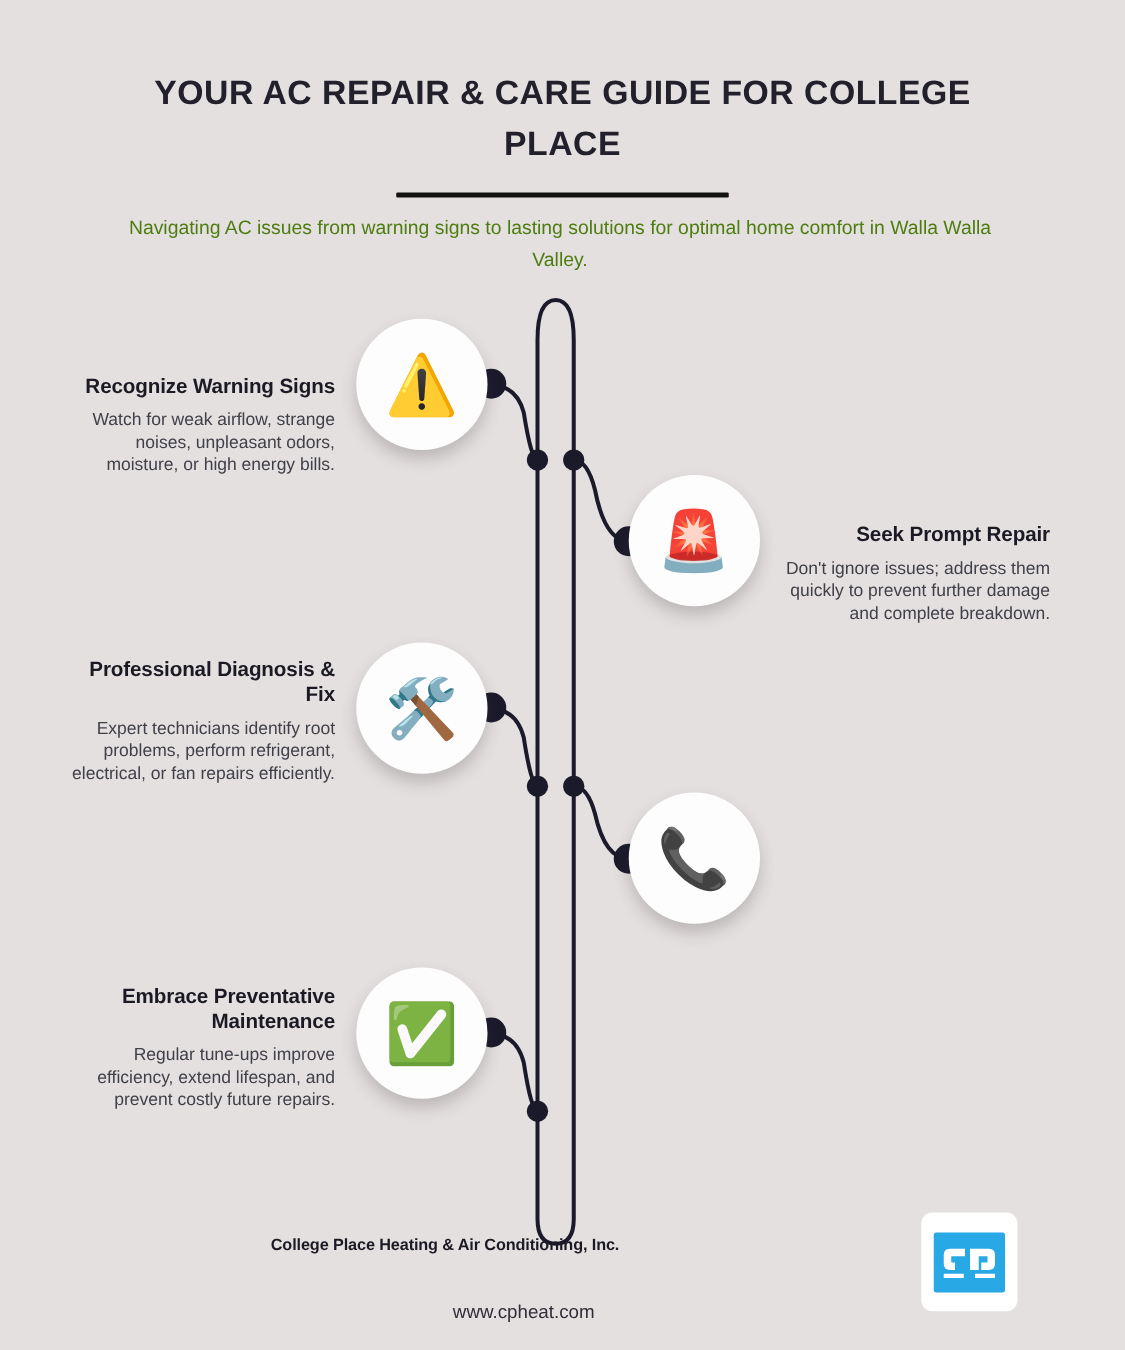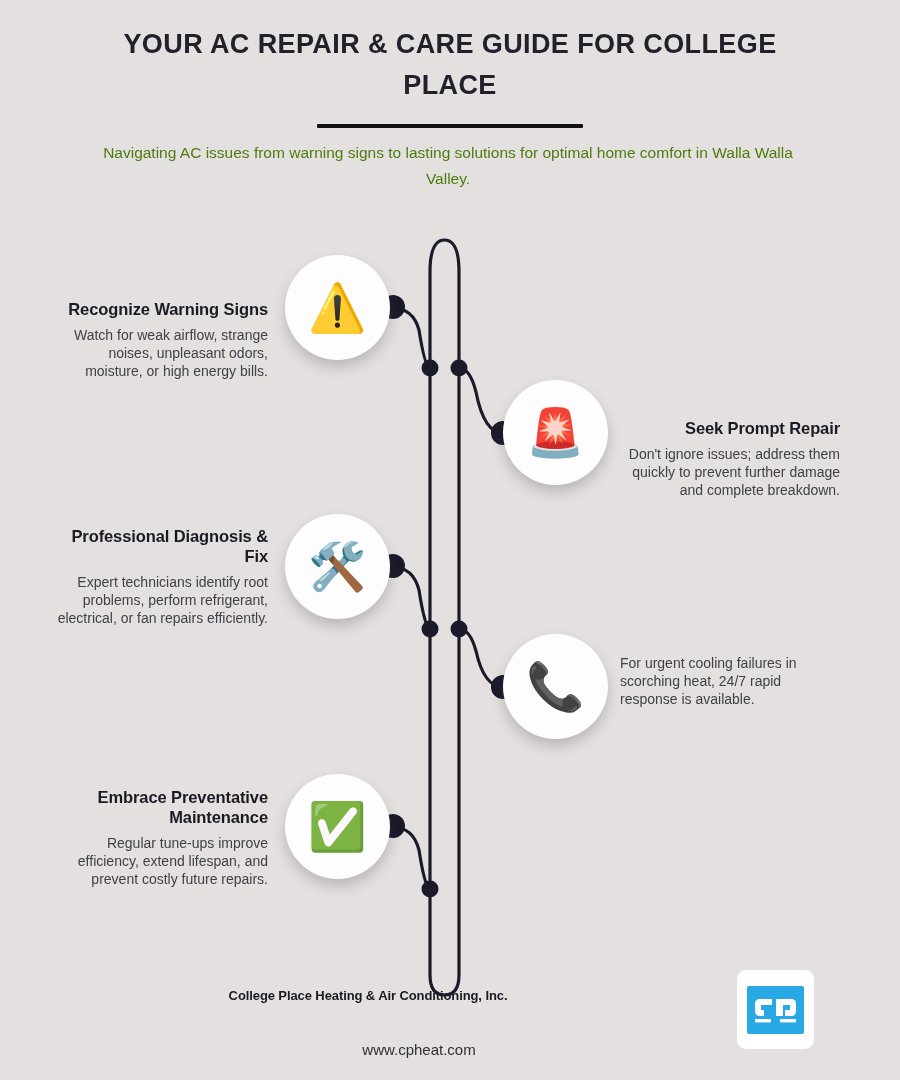--- a/index.html
+++ b/index.html
@@ -9,21 +9,21 @@
     font-family:"Liberation Sans", sans-serif;
     overflow:hidden;
   }
   #page { position:relative; width:900px; height:1080px; }
 
   
   #header { position:absolute; left:0; top:0; width:900px; }
   #title {
     text-align:center; font-size:27px; font-weight:bold;
     letter-spacing:0.4px; line-height:41px; color:#22212b;
-    padding:24px 95px 0 95px; text-transform:uppercase;
+    padding:54px 95px 0 95px; text-transform:uppercase;
   }
   #title-rule {
     width:266px; height:4px; background:#121212;
     margin:18px auto 0 auto; border-radius:1px;
   }
   #subtitle {
     text-align:center; font-size:15.5px; line-height:26px;
     color:#4d7c0f; padding:12px 104px 0 100px;
   }
 
@@ -48,21 +48,21 @@
   .txt h3 {
     font-size:16.5px; font-weight:bold; color:#1b1a24;
     line-height:20px; letter-spacing:-0.1px;
   }
   .txt p {
     margin-top:7px; font-size:14px; line-height:18px; color:#40404a;
   }
 
   
   #footer-company {
-    position:absolute; left:16px; top:988px; width:804px;
+    position:absolute; left:4px; top:988px; width:804px;
     text-align:center; font-size:13px; font-weight:bold;
     color:#1b1a24; letter-spacing:-0.1px;
     padding-right:100px;
   }
   #footer-url {
     position:absolute; left:0; top:1013px; width:900px;
     text-align:center; font-size:15px; color:#2f2e38;
     padding-right:62px;
     margin-top:28px;
   }
@@ -140,21 +140,20 @@
       <h3>Professional Diagnosis &amp; Fix</h3>
       <p>Expert technicians identify root problems, perform refrigerant, electrical, or fan repairs efficiently.</p>
     </div>
   </div>
 
   <div class="step">
     <div class="icon-circle" style="left:503px; top:634px;">
       <span class="icon-glyph">📞</span>
     </div>
     <div class="txt right" style="left:620px; top:647px;">
-      <p>For urgent cooling failures in scorching heat, 24/7 rapid response is available.</p>
     </div>
   </div>
 
   <div class="step">
     <div class="icon-circle" style="left:285px; top:774px;">
       <span class="icon-glyph">✅</span>
     </div>
     <div class="txt left" style="left:48px; top:787px;">
       <h3>Embrace Preventative Maintenance</h3>
       <p>Regular tune-ups improve efficiency, extend lifespan, and prevent costly future repairs.</p>

